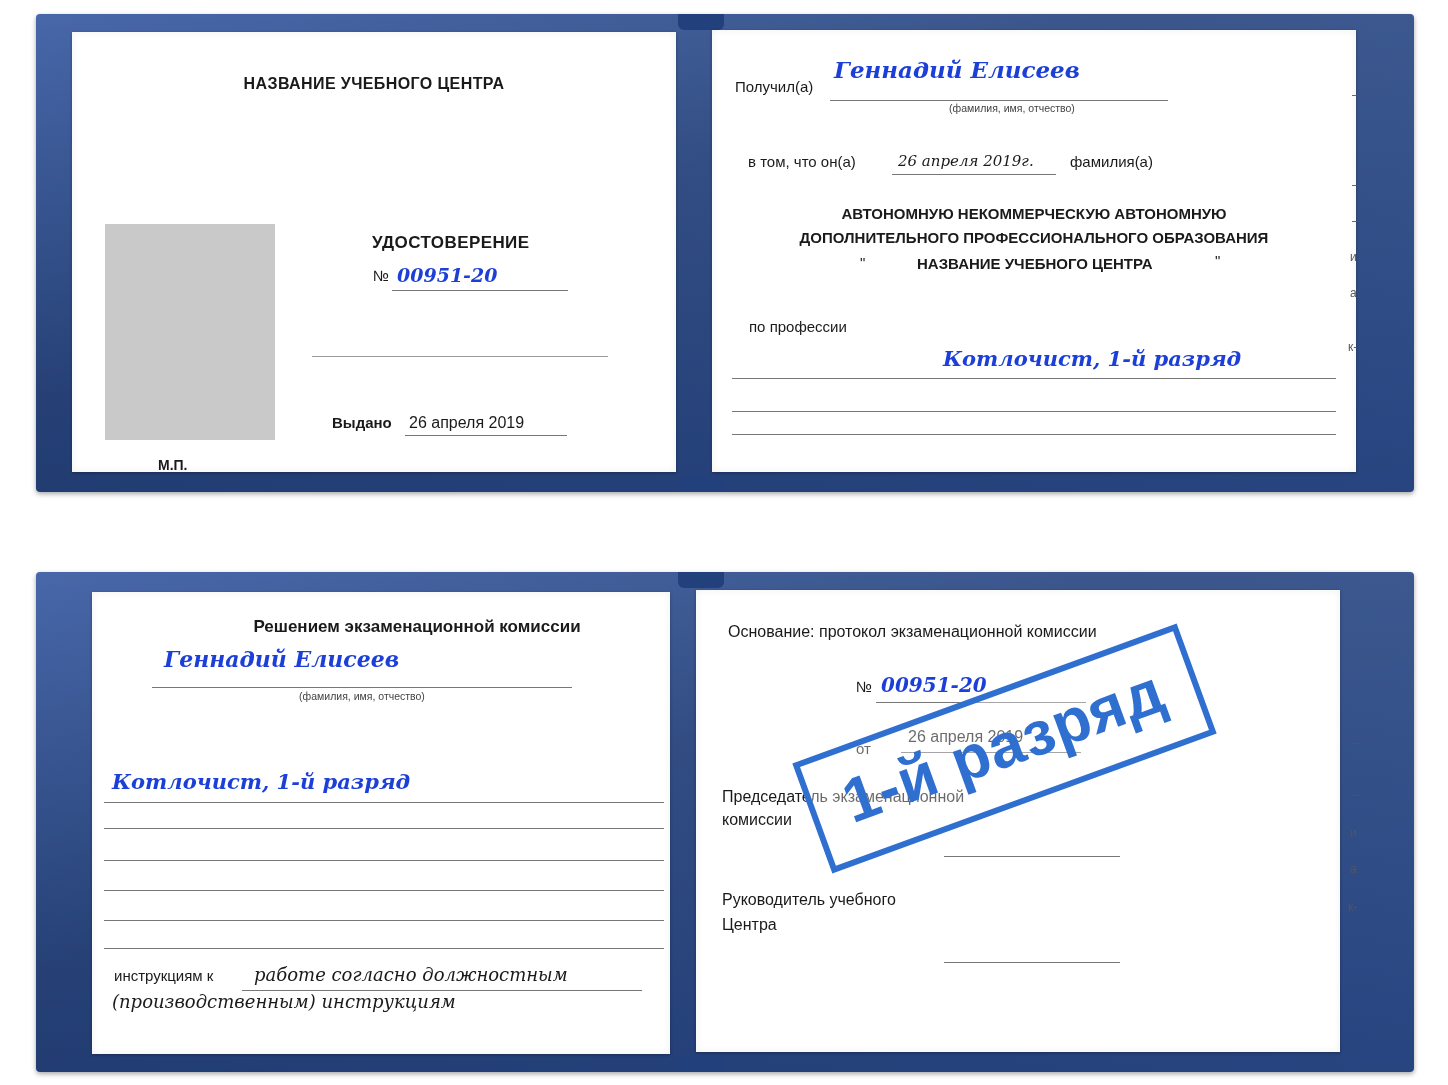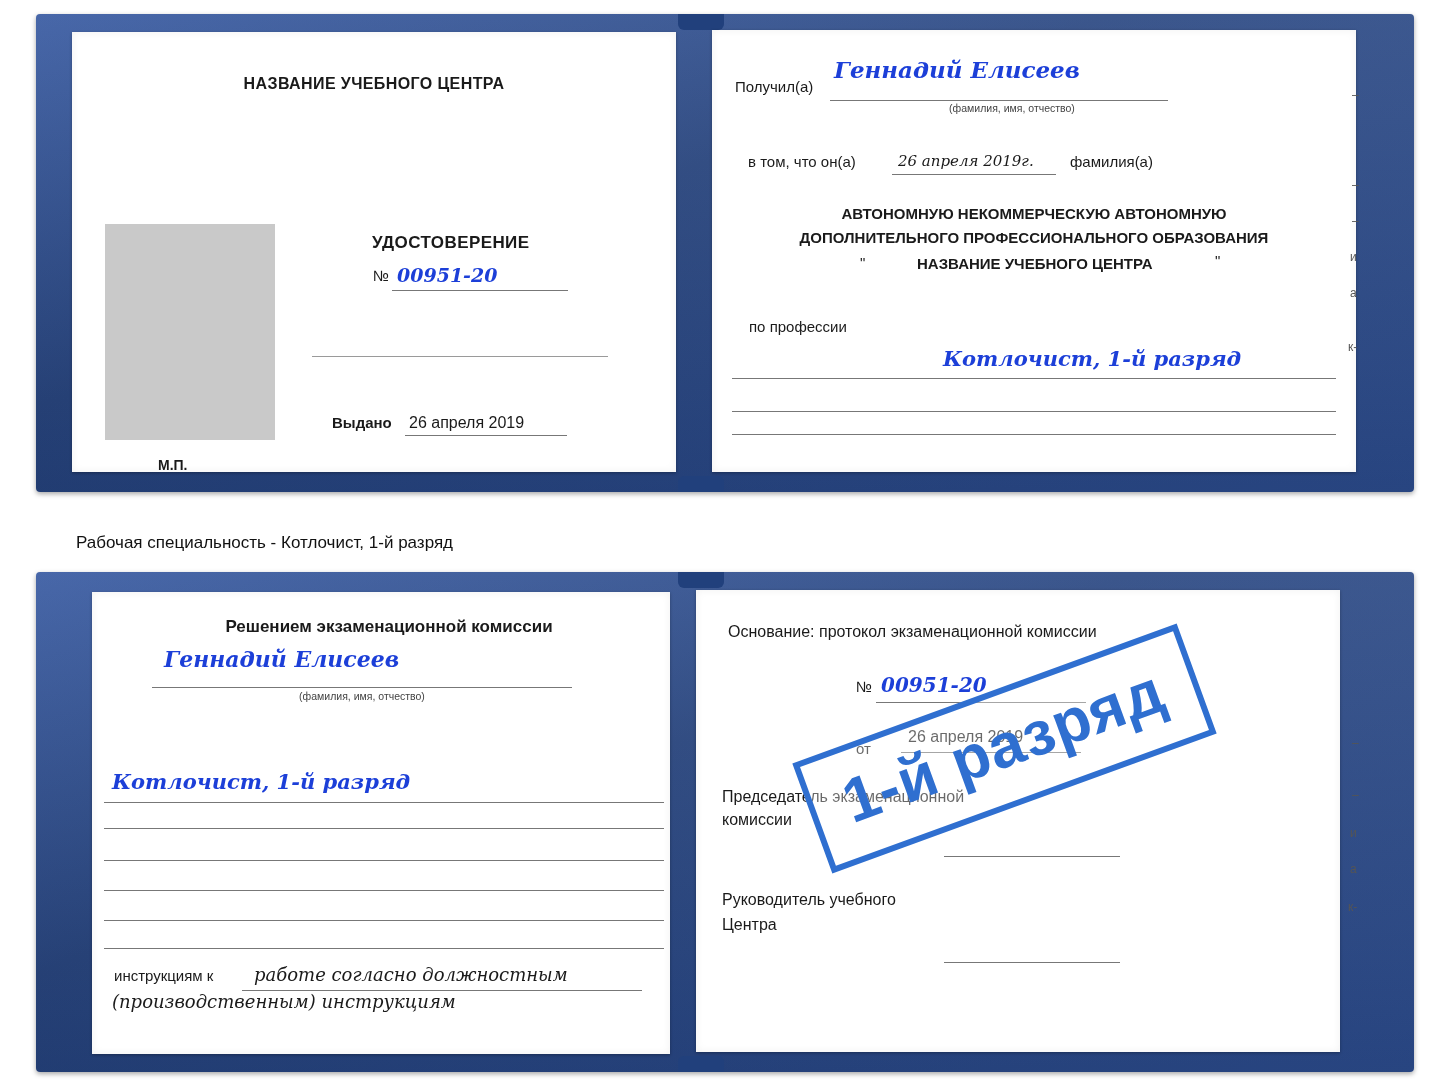--- a/index.html
+++ b/index.html
@@ -187,31 +187,30 @@
     <div class="rule" style="left:20px; top:404px; width:604px;"></div>
   </div>
 
   <div class="edge-mark" style="left:1352px; top:88px;">–</div>
   <div class="edge-mark" style="left:1352px; top:178px;">–</div>
   <div class="edge-mark" style="left:1352px; top:214px;">–</div>
   <div class="edge-mark" style="left:1350px; top:250px;">и</div>
   <div class="edge-mark" style="left:1350px; top:286px;">а</div>
   <div class="edge-mark" style="left:1348px; top:340px;">к-</div>
 
-  <div class="caption" style="left:76px; top:533px;">Рабочая специальность - Котлочист, 1-й разряд</div>
 
   <div class="book" style="left:36px; top:572px; width:1378px; height:500px;">
     <div class="cover-inner"></div>
   </div>
   <div class="spine" style="left:690px; top:572px; height:500px;"></div>
   <div class="spine-notch" style="left:678px; top:572px;"></div>
   <div class="spine-notch" style="left:678px; top:1056px; border-radius:6px 6px 0 0;"></div>
 
   <div class="page-sheet" style="left:92px; top:592px; width:578px; height:462px;">
-    <div class="txt bold center" style="left:8px; top:24px; width:578px; font-size:17px;">Решением экзаменационной комиссии</div>
+    <div class="txt bold center" style="left:0; top:24px; width:578px; font-size:17px;padding-left:36px;">Решением экзаменационной комиссии</div>
 
     <div class="hand" style="left:72px; top:54px; font-size:22px;">Геннадий Елисеев</div>
     <div class="rule" style="left:60px; top:95px; width:420px;"></div>
     <div class="txt tiny center" style="left:140px; top:98px; width:260px;">(фамилия, имя, отчество)</div>
 
 
     <div class="hand" style="left:20px; top:177px; font-size:21px;">Котлочист, 1-й разряд</div>
 
     <div class="rule" style="left:12px; top:210px; width:560px;"></div>
     <div class="rule" style="left:12px; top:236px; width:560px;"></div>

